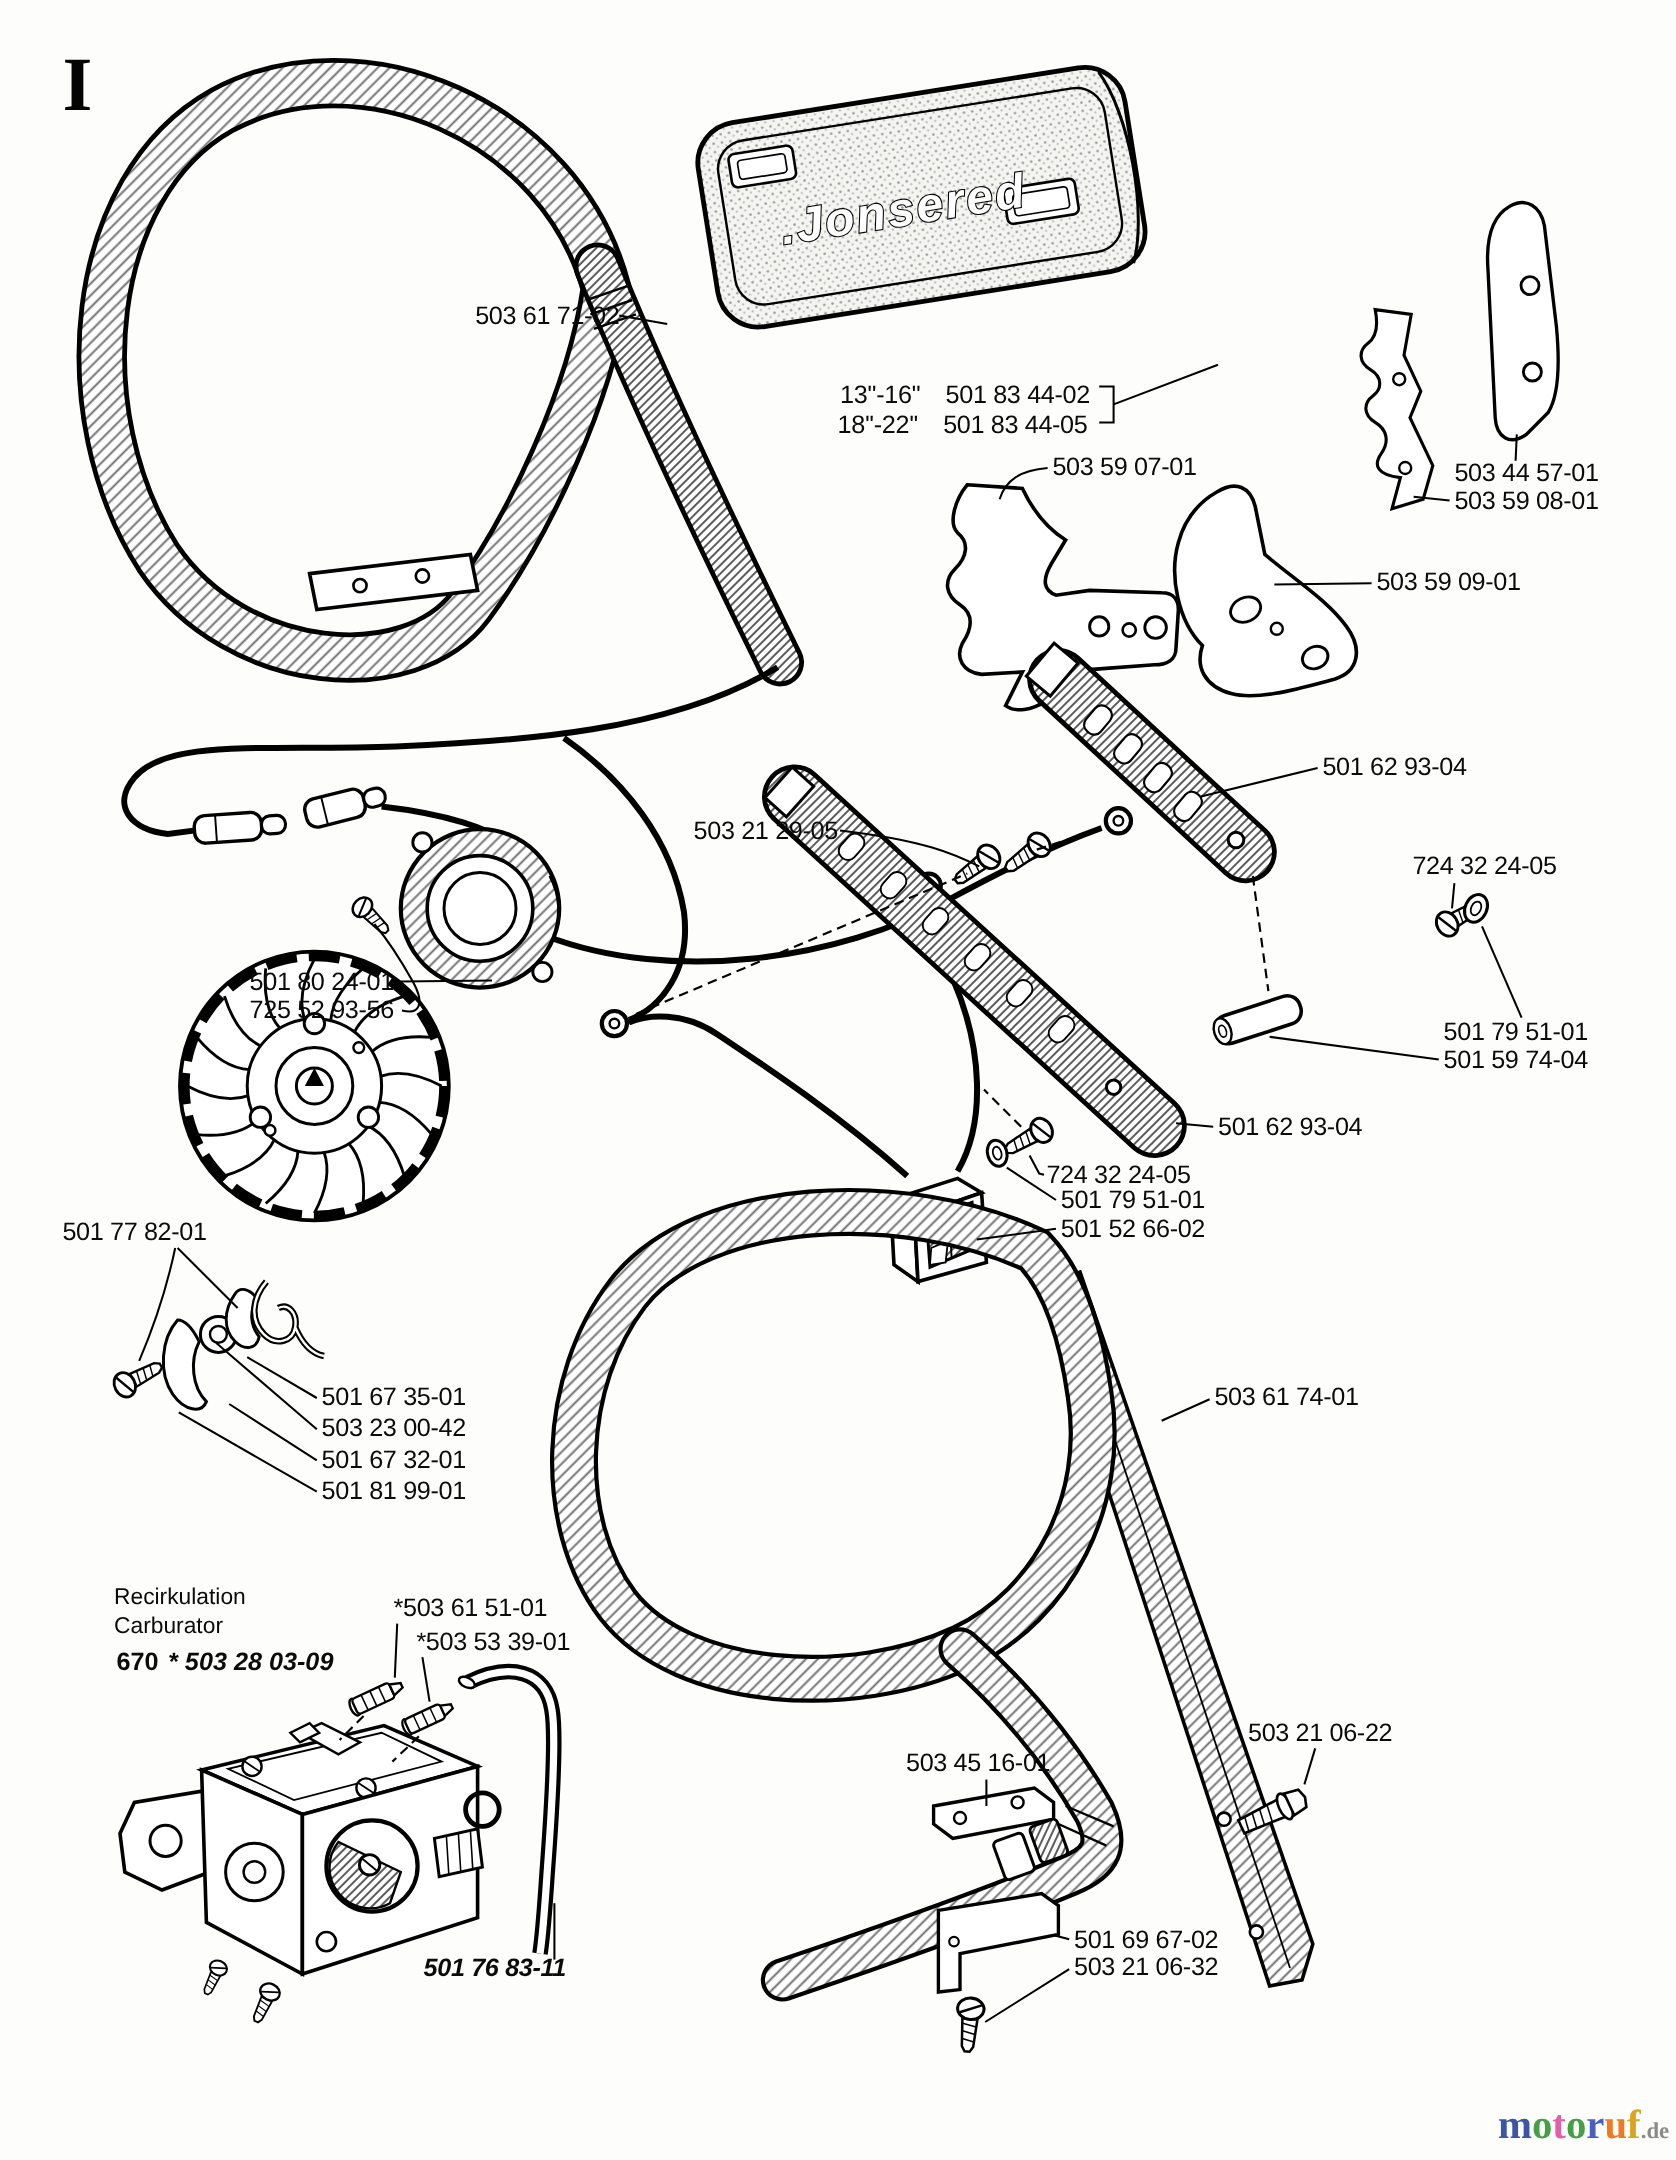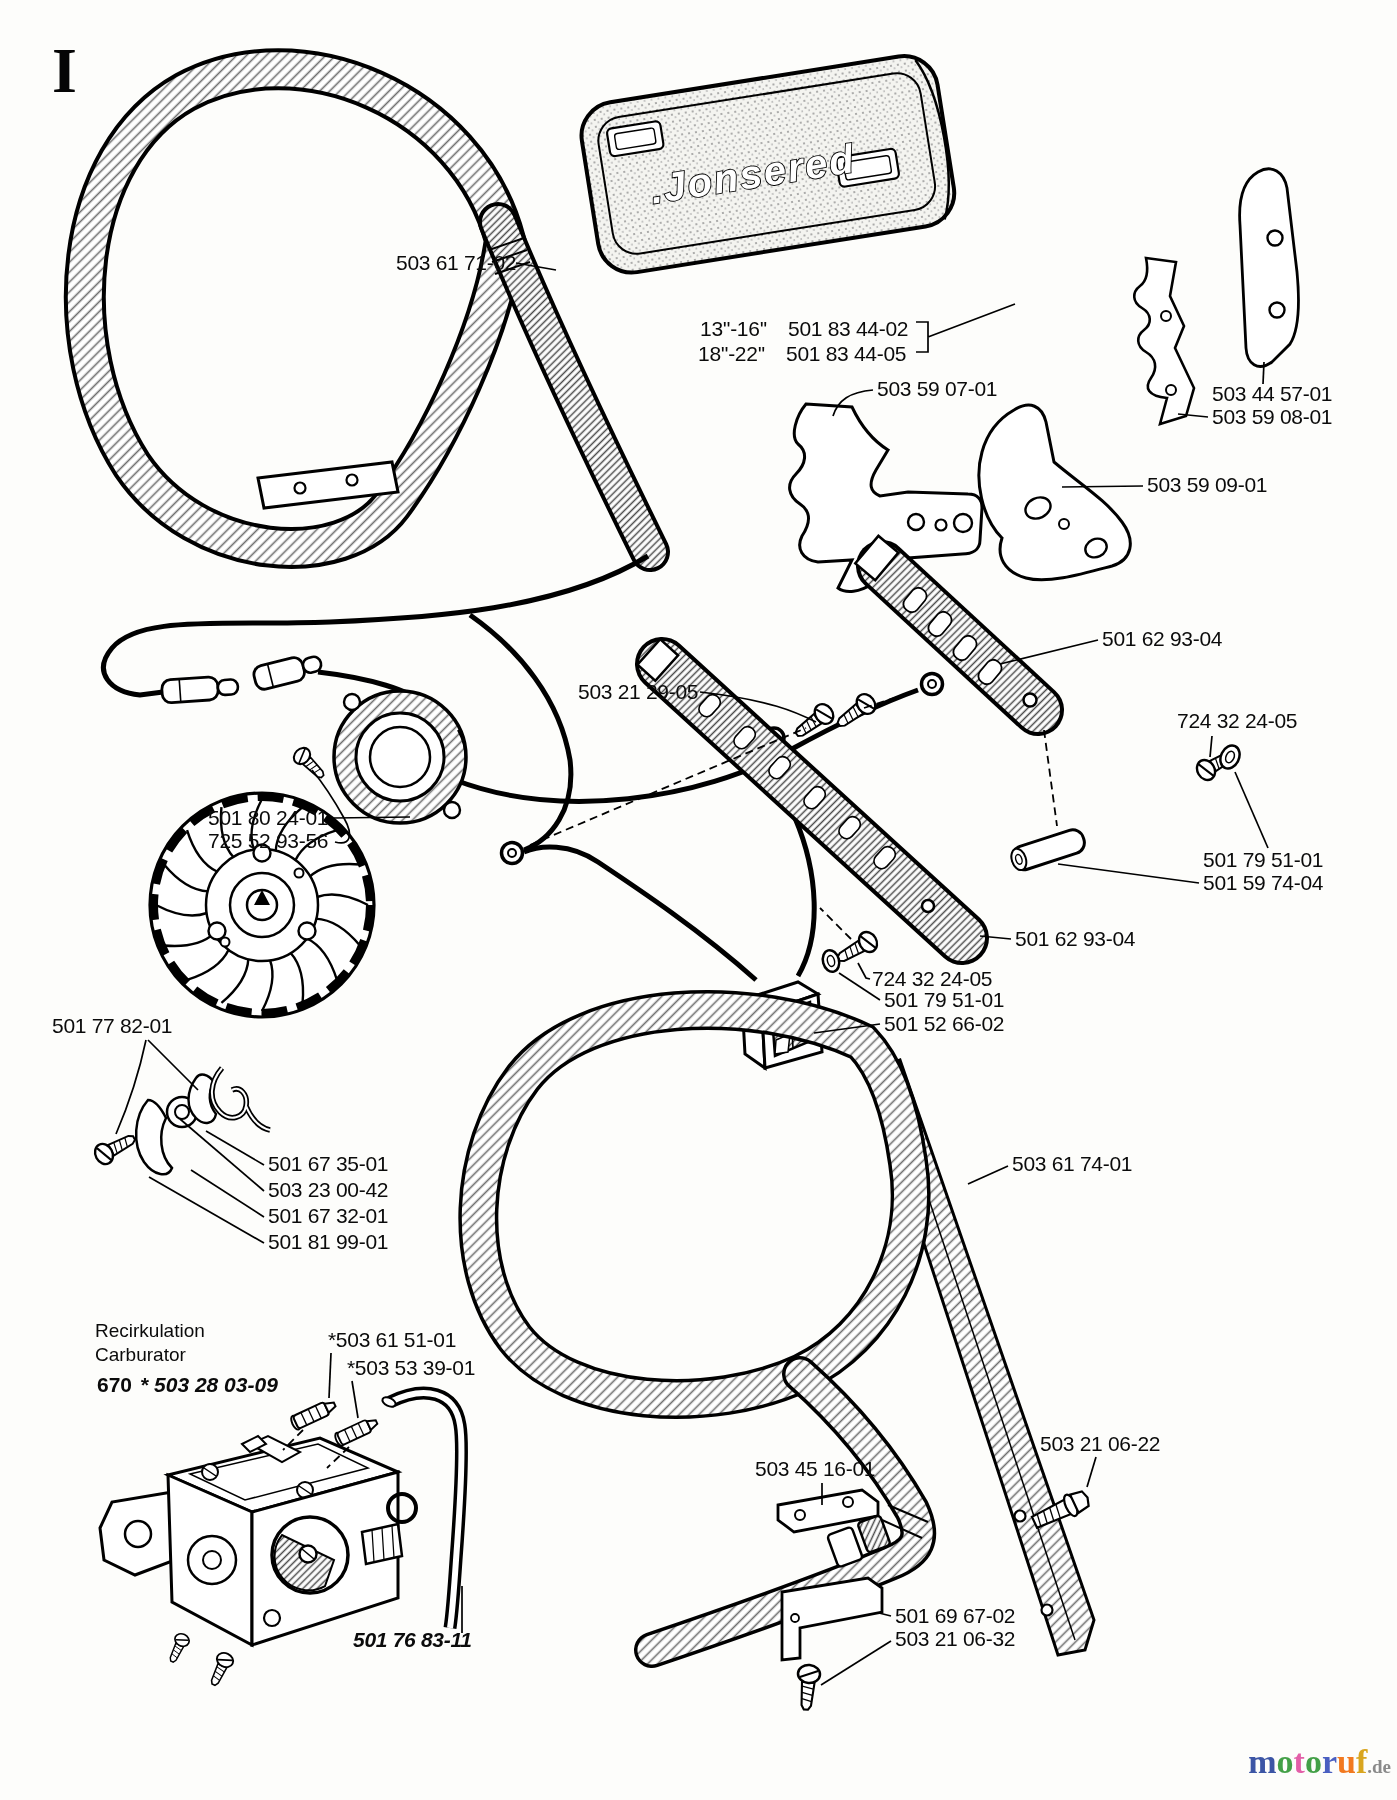--- a/index.html
+++ b/index.html
@@ -6,21 +6,21 @@
   .stage{position:relative;width:1397px;height:1800px;background:#fdfdfb;overflow:hidden;
          font-family:"Liberation Sans",sans-serif;}
   svg{position:absolute;left:0;top:0;}
   .lbl{font:21px "Liberation Sans",sans-serif;fill:#0b0b0b;letter-spacing:-0.3px;}
   .note{font:19px "Liberation Sans",sans-serif;fill:#0b0b0b;}
   .code{font:21px "Liberation Sans",sans-serif;font-weight:bold;fill:#0b0b0b;}
   .bi{font-weight:bold;font-style:italic;}
   .brand{font:bold italic 40px "Liberation Sans",sans-serif;fill:#ffffff;stroke:#000;stroke-width:1.8px;
          paint-order:stroke;letter-spacing:2px;}
   .secmark{font:bold 64px "Liberation Serif",serif;fill:#050505;}
-  .watermark{position:absolute;right:6px;bottom:19px;font-family:"Liberation Serif",serif;
+  .watermark{position:absolute;right:6px;bottom:9px;font-family:"Liberation Serif",serif;
              font-weight:bold;font-size:34px;letter-spacing:0px;}
   .watermark .suffix{font-size:19px;font-weight:bold;}
   .wm0{color:#3c55a5}.wm1{color:#43a047}.wm2{color:#e35fa8}.wm3{color:#43a047}
   .wm4{color:#4a5fc1}.wm5{color:#f2791f}.wm6{color:#d9a51e}.wms{color:#8a8a8a}
   .ink{stroke:#000;fill:none;}
 </style>
 </head>
 <body>
 
 <div class="stage">

